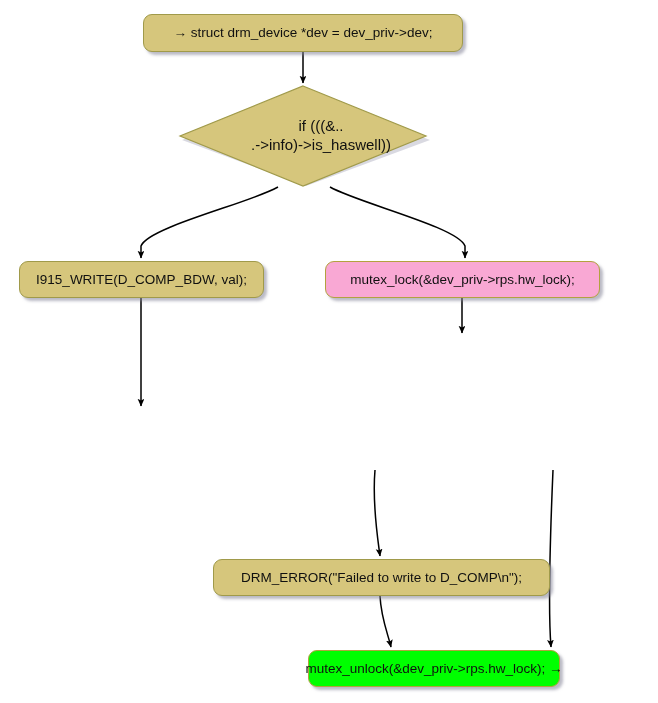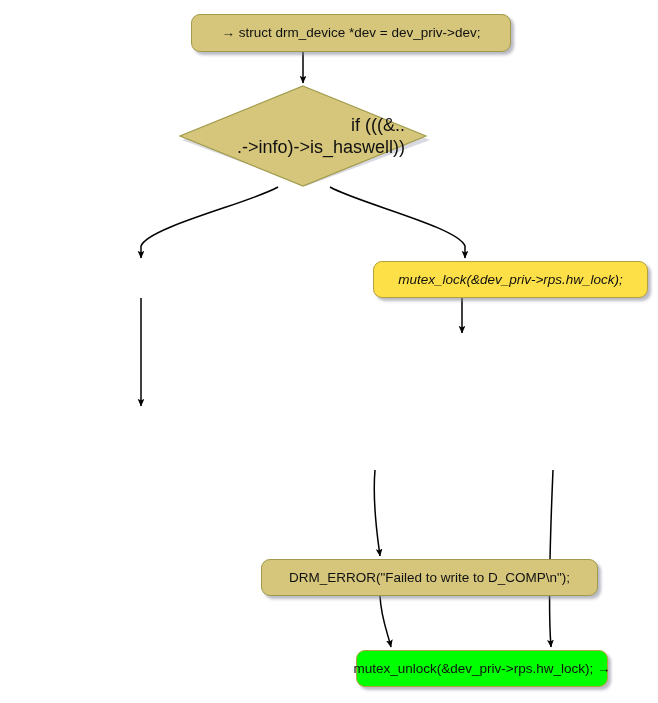--- a/index.html
+++ b/index.html
@@ -23,41 +23,39 @@
     position: absolute;
     left: 0;
     top: 0;
     width: 658px;
     height: 703px;
     pointer-events: none;
   }
   .node {
     position: absolute;
     box-sizing: border-box;
-    margin-left: 48px;
   }
   
   .box {
     border: 1.4px solid #a09a4a;
     border-radius: 9px;
     background: #d6c67c;
     box-shadow: 3px 3px 3px rgba(130,130,150,0.55);
     display: flex;
     align-items: center;
     justify-content: center;
     color: #101010;
     font-size: 13.5px;
     line-height: 1.15;
     white-space: nowrap;
     padding: 0 9px;
   }
   .box.red {
-    background: #fde047;
+    background: #f9a8d4;
     border-color: #b3a13f;
-    font-style: italic;
   }
   .box.green {
     background: #00ff00;
     border-color: #b3a13f;
   }
   
   .diamond-wrap {
     position: absolute;
   }
   .diamond-shape {
@@ -69,23 +67,23 @@
   }
   .diamond-label {
     position: absolute;
     left: 0;
     top: 0;
     width: 100%;
     height: 100%;
     display: flex;
     align-items: center;
     justify-content: center;
-    text-align: right;
+    text-align: center;
     color: #101010;
-    font-size: 18px;
+    font-size: 15px;
     line-height: 1.25;
     white-space: pre-line;
     pointer-events: none;
   }
   .d1 .diamond-label { padding-left: 18px; }
   .d2 .diamond-label { padding-left: 14px; }
 </style>
 </head>
 <body>
 
@@ -119,20 +117,21 @@
 
   <div class="diamond-wrap d1" style="left:175px; top:85px; width:256px; height:102px;">
     <svg class="diamond-shape" viewBox="0 0 256 102" preserveAspectRatio="none">
       <polygon points="131,7 255,55 131,101 7,55" fill="#b9b9c8" opacity="0.55"></polygon>
       <polygon points="128,1 251,51 128,101 5,51" fill="#d6c67c" stroke="#a09a4a" stroke-width="1.2"></polygon>
     </svg>
     <div class="diamond-label">if (((&amp;..
 .-&gt;info)-&gt;is_haswell))</div>
   </div>
 
+  <div class="node box" style="left:19px; top:261px; width:245px; height:37px;">I915_WRITE(D_COMP_BDW, val);</div>
 
   <div class="node box red" style="left:325px; top:261px; width:275px; height:37px;">mutex_lock(&amp;dev_priv-&gt;rps.hw_lock);</div>
 
 
 
   <div class="node box" style="left:213px; top:559px; width:337px; height:37px;">DRM_ERROR("Failed to write to D_COMP\n");</div>
 
   <div class="node box green" style="left:308px; top:650px; width:252px; height:37px;">mutex_unlock(&amp;dev_priv-&gt;rps.hw_lock); →</div>
 
 </div>

